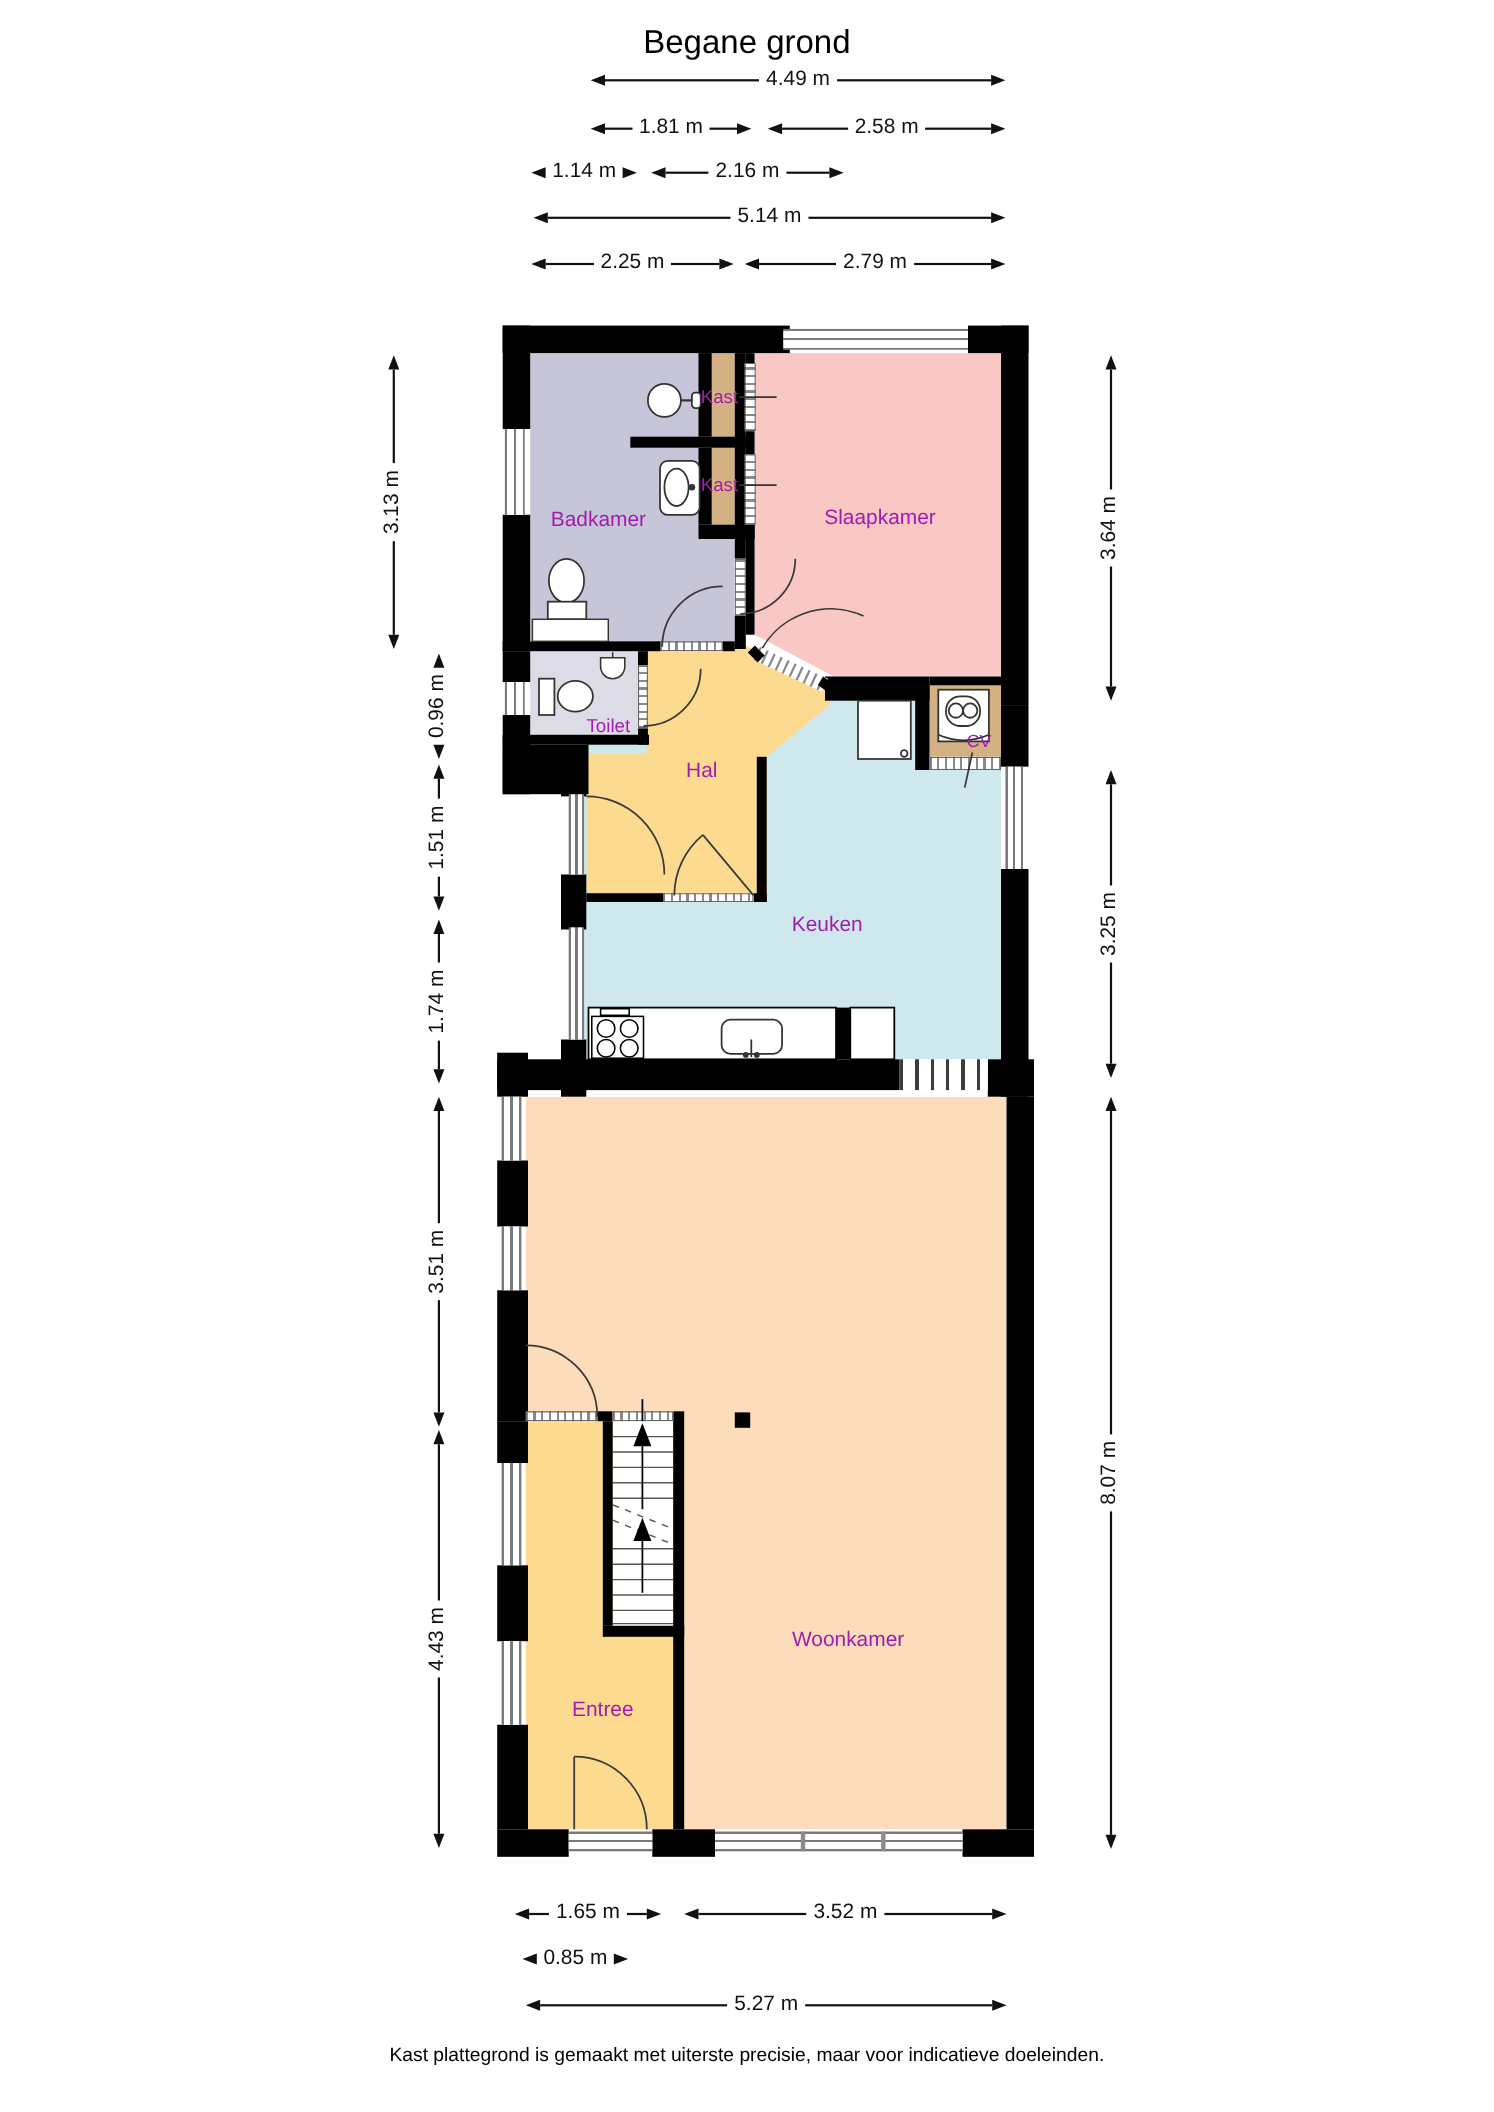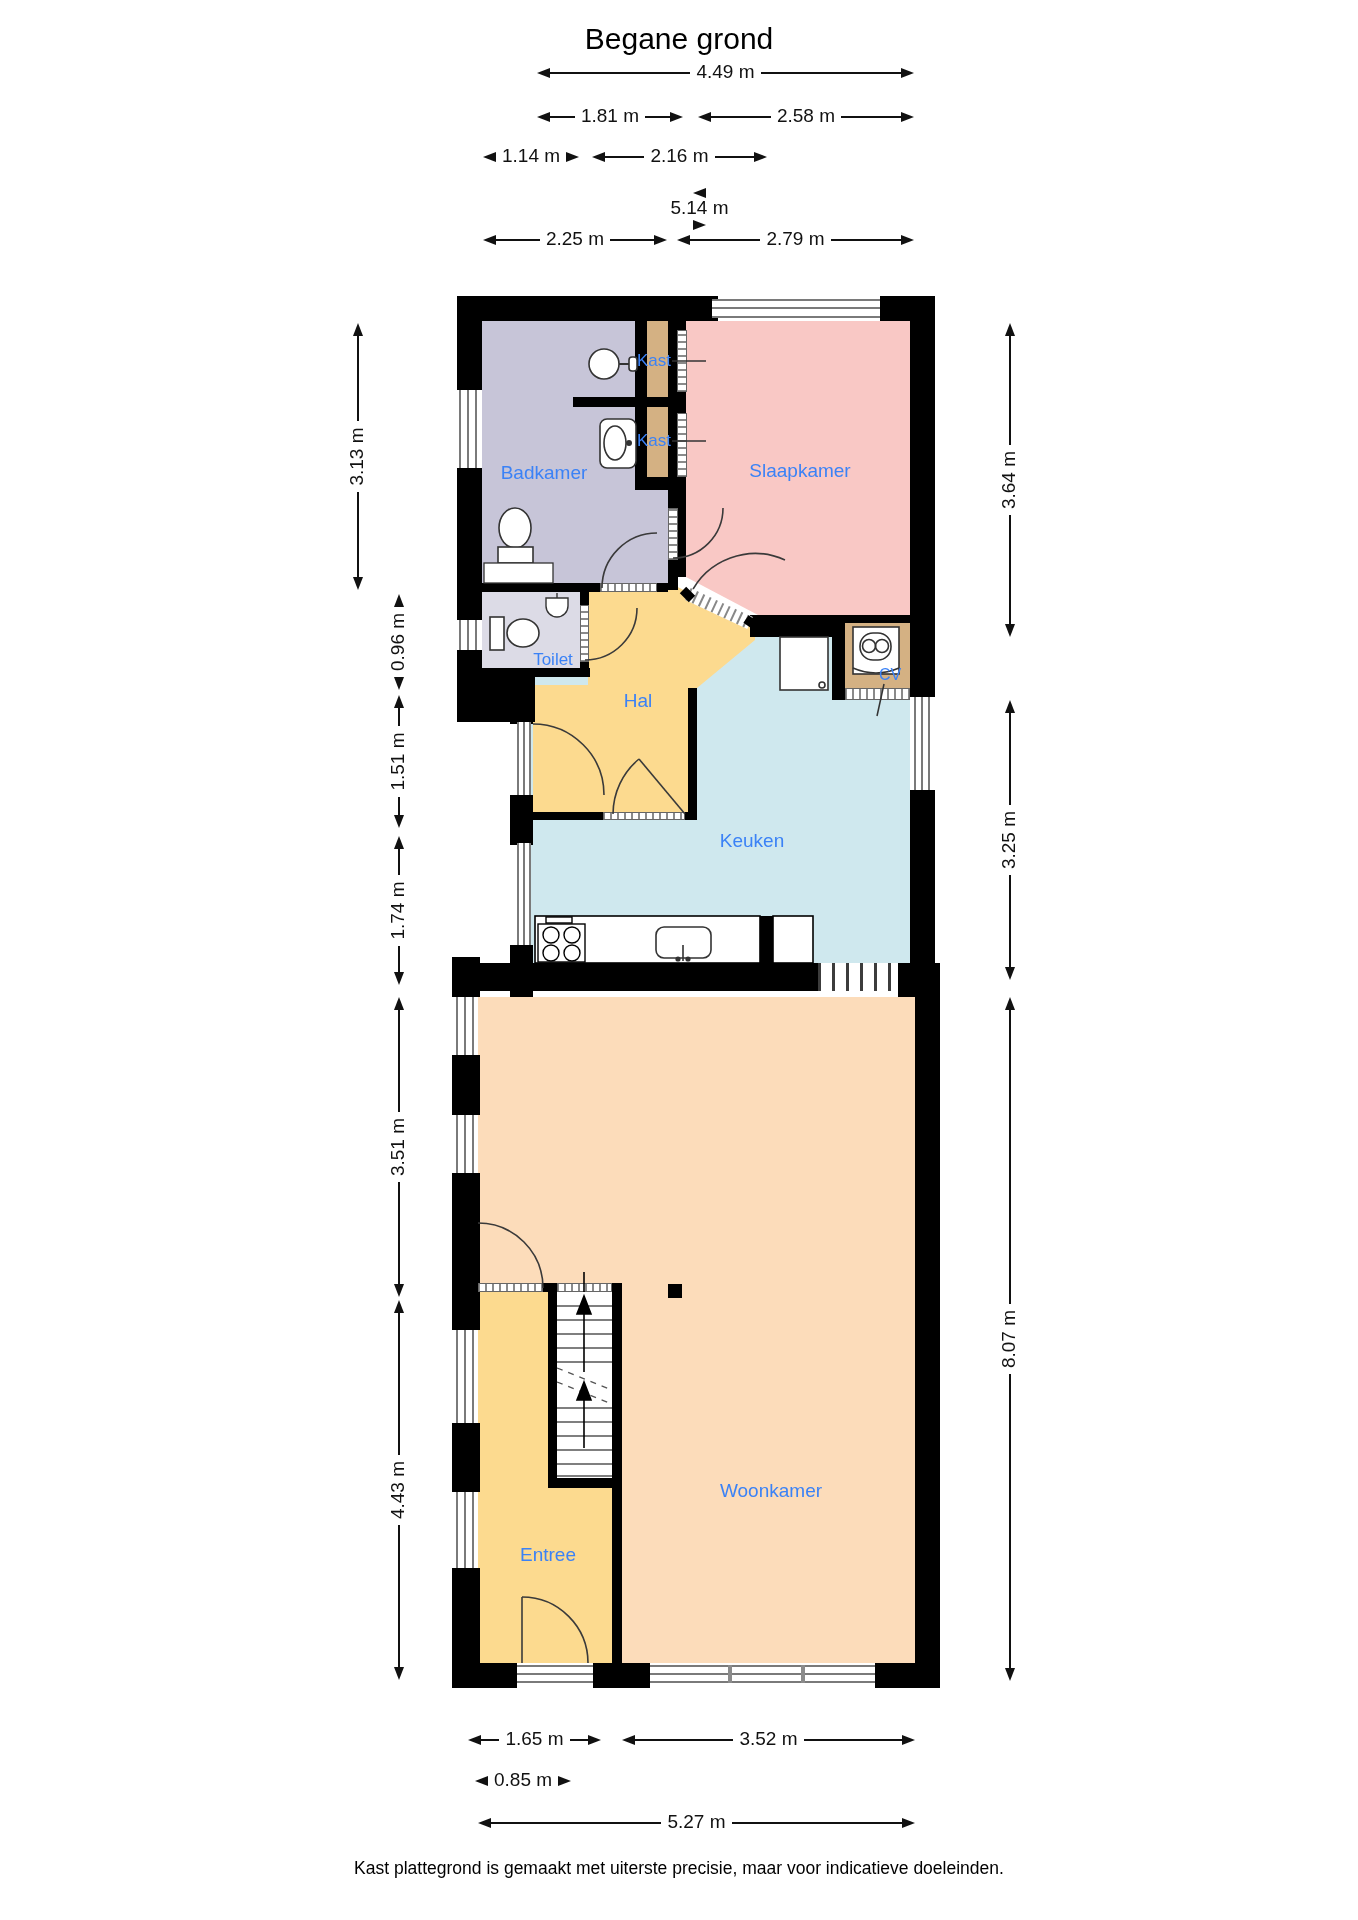--- a/index.html
+++ b/index.html
@@ -21,21 +21,21 @@
   
   .wv,.wh{position:absolute;}
   .wv{background:linear-gradient(to right,#7a7a7a 0 2px,#fff 2px calc(50% - 1px),#7a7a7a calc(50% - 1px) calc(50% + 1px),#fff calc(50% + 1px) calc(100% - 2px),#7a7a7a calc(100% - 2px));}
   .wh{background:linear-gradient(to bottom,#7a7a7a 0 2px,#fff 2px calc(50% - 1px),#7a7a7a calc(50% - 1px) calc(50% + 1px),#fff calc(50% + 1px) calc(100% - 2px),#7a7a7a calc(100% - 2px));}
   .tick{position:absolute;background:#8b8b8b;}
   
   .dsh{position:absolute;background:repeating-linear-gradient(90deg,#8a8a8a 0 2px,#fff 2px 7px);box-shadow:inset 0 0 0 1px #666;}
   .dsv{position:absolute;background:repeating-linear-gradient(0deg,#8a8a8a 0 2px,#fff 2px 7px);box-shadow:inset 0 0 0 1px #666;}
   .dop{position:absolute;background:repeating-linear-gradient(90deg,#3c3c3c 0 3px,#fff 3px 14px);}
   
-  .lab{position:absolute;transform:translate(-50%,-50%);font-size:19px;color:#3b82f6;white-space:nowrap;}
+  .lab{position:absolute;transform:translate(-50%,-50%);font-size:19px;color:#a21caf;white-space:nowrap;}
   .sm{font-size:17px;} .xs{font-size:16px;}
   
   .dim{position:absolute;height:20px;display:flex;align-items:center;font-size:19px;color:#111;}
   .dim .ln{flex:1;height:2px;background:#111;min-width:0;}
   .dim .tx{padding:0 6px;white-space:nowrap;transform:translateY(-1px);}
   .dim .al{width:0;height:0;border-top:5px solid transparent;border-bottom:5px solid transparent;border-right:13px solid #111;}
   .dim .ar{width:0;height:0;border-top:5px solid transparent;border-bottom:5px solid transparent;border-left:13px solid #111;}
   .dim.v{transform-origin:0 0;transform:rotate(-90deg);}
   svg.ovl{position:absolute;left:0;top:0;pointer-events:none;}
   .ftr{position:absolute;left:0;width:100%;text-align:center;font-size:17.5px;color:#000;}
@@ -280,21 +280,21 @@
       <i class="ln"></i>
       <i class="ar"></i>
     </div>
   <div class="dim" style="left:592px;top:147px;width:175px;">
       <i class="al"></i>
       <i class="ln"></i>
       <span class="tx">2.16 m</span>
       <i class="ln"></i>
       <i class="ar"></i>
     </div>
-  <div class="dim" style="left:485px;top:188px;width:429px;flex-direction:column;">
+  <div class="dim" style="left:485px;top:188px;width:429px;">
       <i class="al"></i>
       <i class="ln"></i>
       <span class="tx">5.14 m</span>
       <i class="ln"></i>
       <i class="ar"></i>
     </div>
   <div class="dim" style="left:483px;top:230px;width:184px;">
       <i class="al"></i>
       <i class="ln"></i>
       <span class="tx">2.25 m</span>

